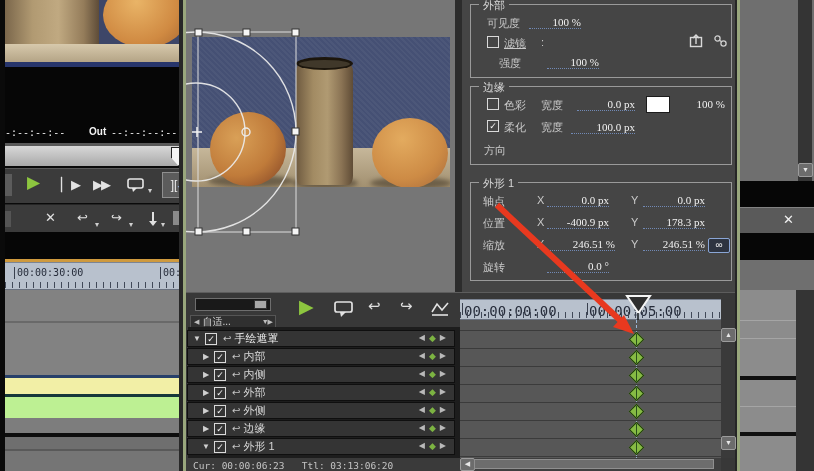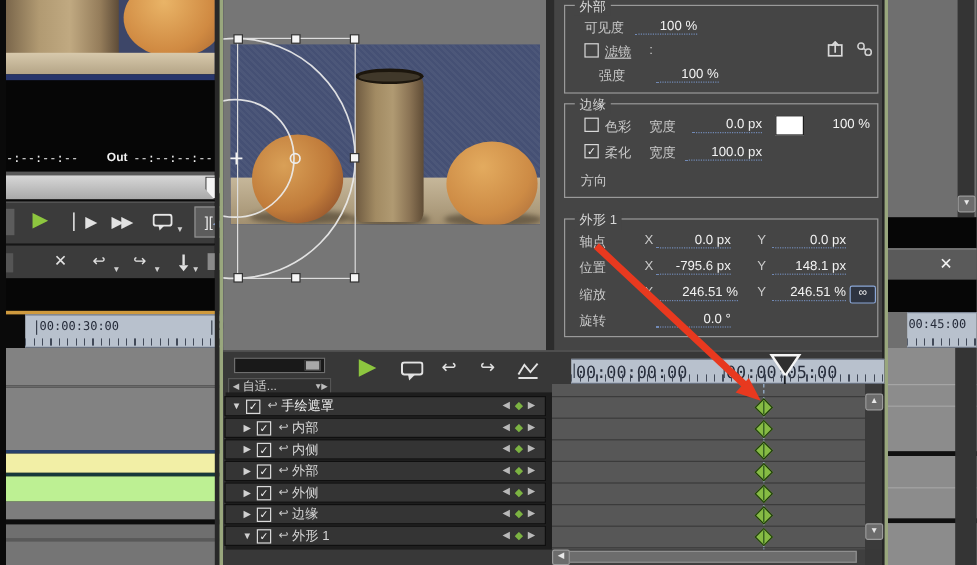--- a/index.html
+++ b/index.html
@@ -25,21 +25,21 @@
   .pent{position:absolute;left:166px;top:1px;width:13px;height:17px;background:#f4f4f4;border:1px solid #222;
         clip-path:polygon(0 0,100% 0,100% 55%,50% 100%,0 55%);}
   .bar{background:#3b3b3b;}
   .ico{position:absolute;color:#e2e2e2;font-size:13px;line-height:20px;}
   .ico.green{color:#8dc63f;}
   .ico.sm{font-size:8px;color:#cfcfcf;}
   .loopbtn{position:absolute;left:157px;top:3px;width:29px;height:24px;background:#5c5c5c;border:1px solid #8f8f8f;
         color:#ececec;font-size:12px;text-align:center;line-height:24px;}
   .loopbtn .ba{color:#9ab8e8;font-size:9px;}
   .orange{left:5px;top:259px;width:178px;height:3px;background:#cf9a3e;}
-  .ruler{background:#b8c1cd;border-top:1px solid #7c8594;border-bottom:1px solid #6a7280;box-sizing:border-box;color:#262c3a;margin-left:16px;}
+  .ruler{background:#b8c1cd;border-top:1px solid #7c8594;border-bottom:1px solid #6a7280;box-sizing:border-box;color:#262c3a;}
   .ticks{position:absolute;left:0;right:0;bottom:1px;height:6px;
       background-image:repeating-linear-gradient(90deg,#414958 0 1px,transparent 1px 7px);}
   .rlabel{position:absolute;top:4px;font-size:10px;white-space:nowrap;}
   .band{position:absolute;left:0;width:100%;}
 
   
   .rcol{left:740px;top:0;width:74px;height:471px;background:#6f6f6f;}
   .sbtrack{position:absolute;background:#343434;}
   .sbtn{position:absolute;width:13px;height:12px;background:#6c6c6c;border:1px solid #9c9c9c;border-radius:2px;
        color:#e8e8e8;font-size:7px;text-align:center;line-height:11px;}
@@ -61,21 +61,21 @@
   .photo .shadow{position:absolute;background:rgba(40,30,20,.45);border-radius:50%;filter:blur(2px);}
   .photo .apl1{position:absolute;left:18px;top:75px;width:76px;height:74px;border-radius:50%;
       background:radial-gradient(circle at 35% 35%,#d9a057,#c07b3a 55%,#8f4f2a 88%);}
   .photo .apl2{position:absolute;left:180px;top:81px;width:76px;height:70px;border-radius:50%;
       background:radial-gradient(circle at 40% 30%,#e3ab5f,#cd8b45 60%,#a5683a);}
   .props{left:462px;top:0;width:273px;height:292px;background:#454545;}
   .pdivider{left:455px;top:0;width:7px;height:292px;background:#2c2c2c;}
   .grp{position:absolute;border:1px solid #9a9a9a;}
   .grp-t{position:absolute;top:-7px;left:8px;background:#454545;padding:0 4px;font-size:11px;color:#d8d8d8;white-space:nowrap;}
   .pl{position:absolute;font-size:11px;color:#c9c9c9;white-space:nowrap;}
-  .pv{position:absolute;font-size:11px;color:#f2f2f2;text-align:right;border-bottom:1px dotted #7189b5;white-space:nowrap;}
+  .pv{position:absolute;font-size:11px;color:#f2f2f2;text-align:right;border-bottom:1px dotted #7189b5;white-space:nowrap;font-family:Liberation Serif, serif;}
   .cb{position:absolute;width:10px;height:10px;border:1px solid #d9d9d9;color:#f5f5f5;font-size:9px;line-height:10px;
       text-align:center;font-weight:bold;background:transparent;}
   .swatch{position:absolute;width:22px;height:15px;background:#fff;border:1px solid #1c1c1c;}
   .dd{position:absolute;display:flex;background:linear-gradient(#e3e3e3,#9e9e9e);border:1px solid #202020;box-sizing:border-box;}
   .dd-text{flex:1;font-size:11px;color:#141414;padding:1px 0 0 5px;}
   .dd-btn{width:13px;background:linear-gradient(#8a8a8a,#5e5e5e);border-left:1px solid #3a3a3a;color:#e8e8e8;
       font-size:7px;text-align:center;line-height:15px;}
   .linkico{position:absolute;width:20px;height:13px;background:#2e3440;border:1px solid #8aa6d6;border-radius:2px;
       color:#f0f0f0;font-size:10px;line-height:12px;text-align:center;}
 
@@ -193,24 +193,20 @@
 
   <div class="abs rcol">
     <div class="sbtrack" style="left:58px;top:0;width:14px;height:181px;">
       <div class="sbtn" style="left:0px;top:163px;">▼</div>
     </div>
     <div class="abs blk" style="left:0;top:181px;width:74px;height:26px;"></div>
     <div class="xbar">
       <span class="xclose">✕</span>
     </div>
     <div class="abs blk" style="left:0;top:233px;width:74px;height:27px;"></div>
-    <div class="abs ruler" style="left:0;top:260px;width:74px;height:30px;">
-      <span class="rlabel mono" style="left:1px;">00:45:00</span>
-      <div class="ticks"></div>
-    </div>
     <div class="band" style="top:290px;height:86px;background:#8c8c8c;left:0;width:74px;">
       <div style="position:absolute;top:30px;left:0;width:100%;height:1px;background:#a5a5a5;"></div>
       <div style="position:absolute;top:48px;left:0;width:100%;height:1px;background:#a5a5a5;"></div>
     </div>
     <div class="band" style="top:376px;height:4px;background:#101010;left:0;width:74px;"></div>
     <div class="band" style="top:380px;height:52px;background:#8c8c8c;left:0;width:74px;">
       <div style="position:absolute;top:26px;left:0;width:100%;height:1px;background:#a5a5a5;"></div>
     </div>
     <div class="band" style="top:432px;height:4px;background:#101010;left:0;width:74px;"></div>
     <div class="band" style="top:436px;height:35px;background:#8c8c8c;left:0;width:74px;"></div>
@@ -296,23 +292,23 @@
 
     <div class="grp" style="left:8px;top:182px;width:260px;height:97px;">
       <span class="grp-t">外形 1</span>
       <span class="pl" style="left:12px;top:11px;">轴点</span>
       <span class="pl" style="left:66px;top:11px;">X</span>
       <span class="pv" style="left:76px;top:11px;width:62px;">0.0 px</span>
       <span class="pl" style="left:160px;top:11px;">Y</span>
       <span class="pv" style="left:172px;top:11px;width:62px;">0.0 px</span>
       <span class="pl" style="left:12px;top:33px;">位置</span>
       <span class="pl" style="left:66px;top:33px;">X</span>
-      <span class="pv" style="left:76px;top:33px;width:62px;">-795.6 px</span>
+      <span class="pv" style="left:76px;top:33px;width:62px;">-400.9 px</span>
       <span class="pl" style="left:160px;top:33px;">Y</span>
-      <span class="pv" style="left:172px;top:33px;width:62px;">148.1 px</span>
+      <span class="pv" style="left:172px;top:33px;width:62px;">178.3 px</span>
       <span class="pl" style="left:12px;top:55px;">缩放</span>
       <span class="pl" style="left:66px;top:55px;">X</span>
       <span class="pv" style="left:76px;top:55px;width:68px;">246.51 %</span>
       <span class="pl" style="left:160px;top:55px;">Y</span>
       <span class="pv" style="left:172px;top:55px;width:62px;">246.51 %</span>
       <span class="linkico" style="left:237px;top:55px;">∞</span>
       <span class="pl" style="left:12px;top:77px;">旋转</span>
       <span class="pv" style="left:76px;top:77px;width:62px;">0.0 °</span>
     </div>
   </div>
@@ -446,20 +442,28 @@
           <span>◀</span>
           <span class="kdot">◆</span>
           <span>▶</span>
         </span>
     </div>
 
     <div class="vscroll">
       <div class="sbtn" style="left:0;top:8px;">▲</div>
       <div class="sbtn" style="left:0;top:116px;">▼</div>
     </div>
+    <div class="statusbar">
+      <span class="statustx mono">
+        <span>Cur:</span>
+        <span>00:00:06:23</span>&nbsp;&nbsp;
+        <span>Ttl:</span>
+        <span>03:13:06:20</span>
+      </span>
+    </div>
     <div class="hscroll">
       <div class="sbtn" style="left:0;top:0;height:11px;line-height:10px;">◀</div>
       <div class="hthumb"></div>
     </div>
   </div>
 
   <svg class="abs" style="left:0;top:0;pointer-events:none;" width="814" height="471">
     <line x1="497" y1="205" x2="622" y2="322" stroke="#e8391f" stroke-width="6"></line>
     <polygon points="634,334 613,327 624,315" fill="#e8391f"></polygon>
   </svg>

